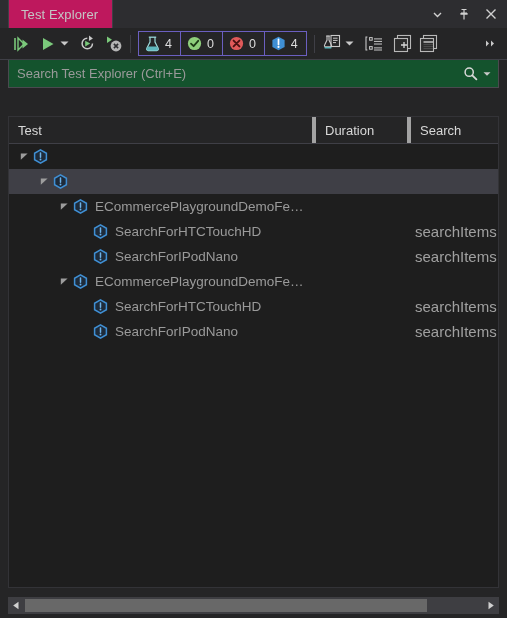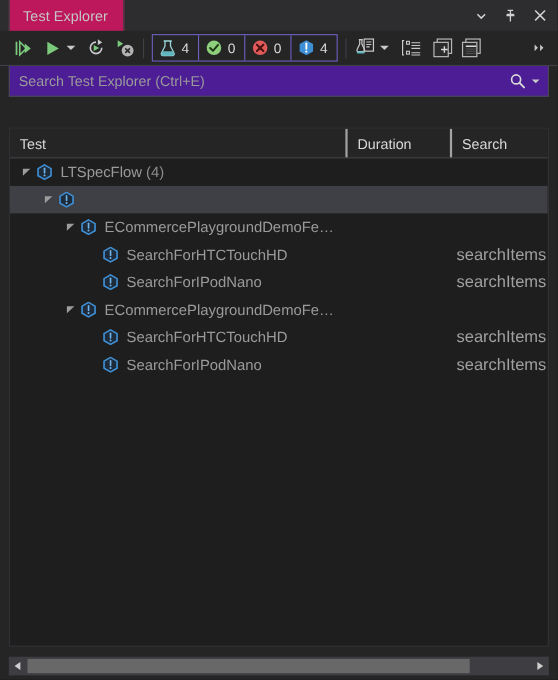--- a/index.html
+++ b/index.html
@@ -102,21 +102,21 @@
     border-right: 1px solid #6b5fc0;
     font-size: 12.5px;
     color: #dcdcdc;
     cursor: default;
   }
   .counter:last-child { border-right: none; }
 
   
   .searchrow {
     height: 28px;
-    background: #4c1d95;
+    background: #14532d;
     display: flex;
     align-items: center;
     margin: 0 8px;
     border: 1px solid #4a4a4f;
     border-top: none;
     box-sizing: border-box;
   }
   .search-input {
     flex: 1;
     background: transparent;
@@ -176,21 +176,21 @@
     align-items: stretch;
     background: #252526;
     border-bottom: 1px solid #3f3f46;
   }
   .col {
     display: flex;
     align-items: center;
     font-size: 13px;
     color: #d8d8d8;
     padding-left: 9px;
-    border-right: 2px solid #a3a3a3;
+    border-right: 4px solid #a3a3a3;
     box-sizing: border-box;
     cursor: default;
   }
   .col-test     { width: 307px; }
   .col-duration { width: 95px; }
   .col-traits   { flex: 1; border-right: none; }
 
   .rows { position: relative; }
   .row {
     height: 25px;
@@ -471,21 +471,20 @@
                 <path d="M0.8 1.4 L7.6 1.4 L0.8 7.8 Z" fill="#9d9d9d"></path>
               </svg>
             </div>
             <div class="ico">
               <svg width="15" height="15" viewBox="0 0 15 15">
                 <path d="M7.5 0.9 L13.4 4.3 L13.4 10.7 L7.5 14.1 L1.6 10.7 L1.6 4.3 Z" fill="#1e2b3a" stroke="#3f8fd4" stroke-width="1.5"></path>
                 <path d="M7.5 4 L7.5 8.2" stroke="#6fb3e8" stroke-width="1.5" stroke-linecap="round"></path>
                 <circle cx="7.5" cy="10.5" r="0.95" fill="#6fb3e8"></circle>
               </svg>
             </div>
-            <div class="label">LTSpecFlow<span class="count">  (4)</span></div>
           </div>
           <div class="row-duration"></div>
           <div class="row-traits"></div>
         </div>
         <div class="row selected">
           <div class="row-test" style="padding-left: 28px;">
             <div class="twisty">
               <svg width="9" height="9" viewBox="0 0 9 9">
                 <path d="M0.8 1.4 L7.6 1.4 L0.8 7.8 Z" fill="#9d9d9d"></path>
               </svg>

